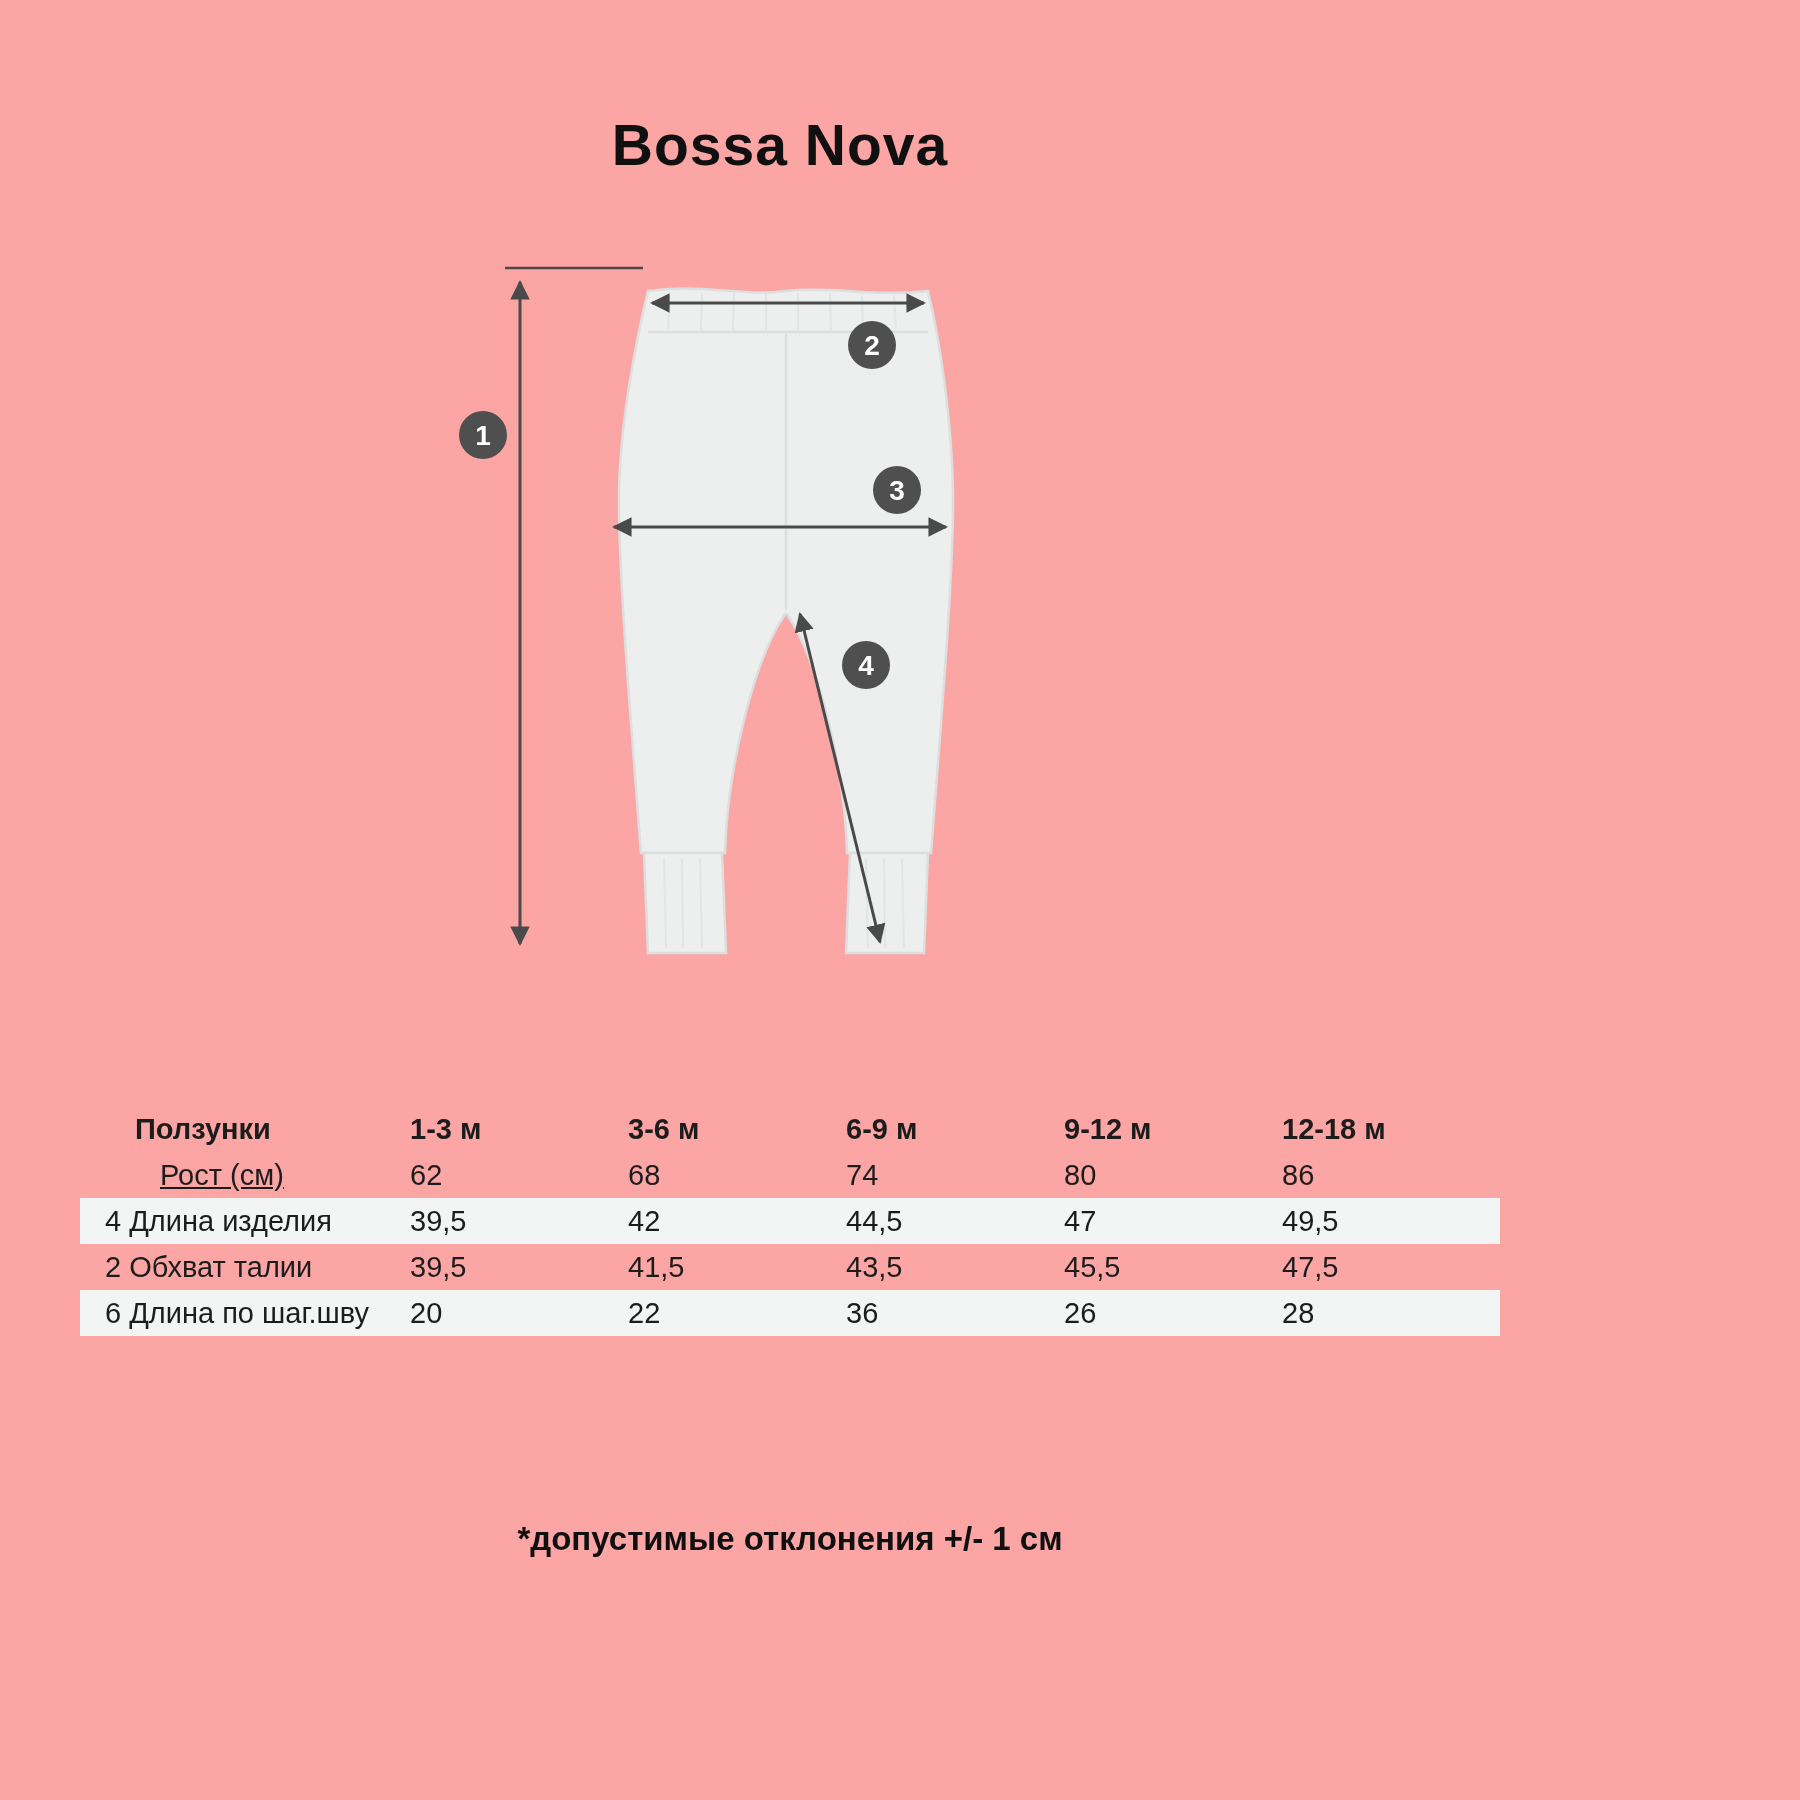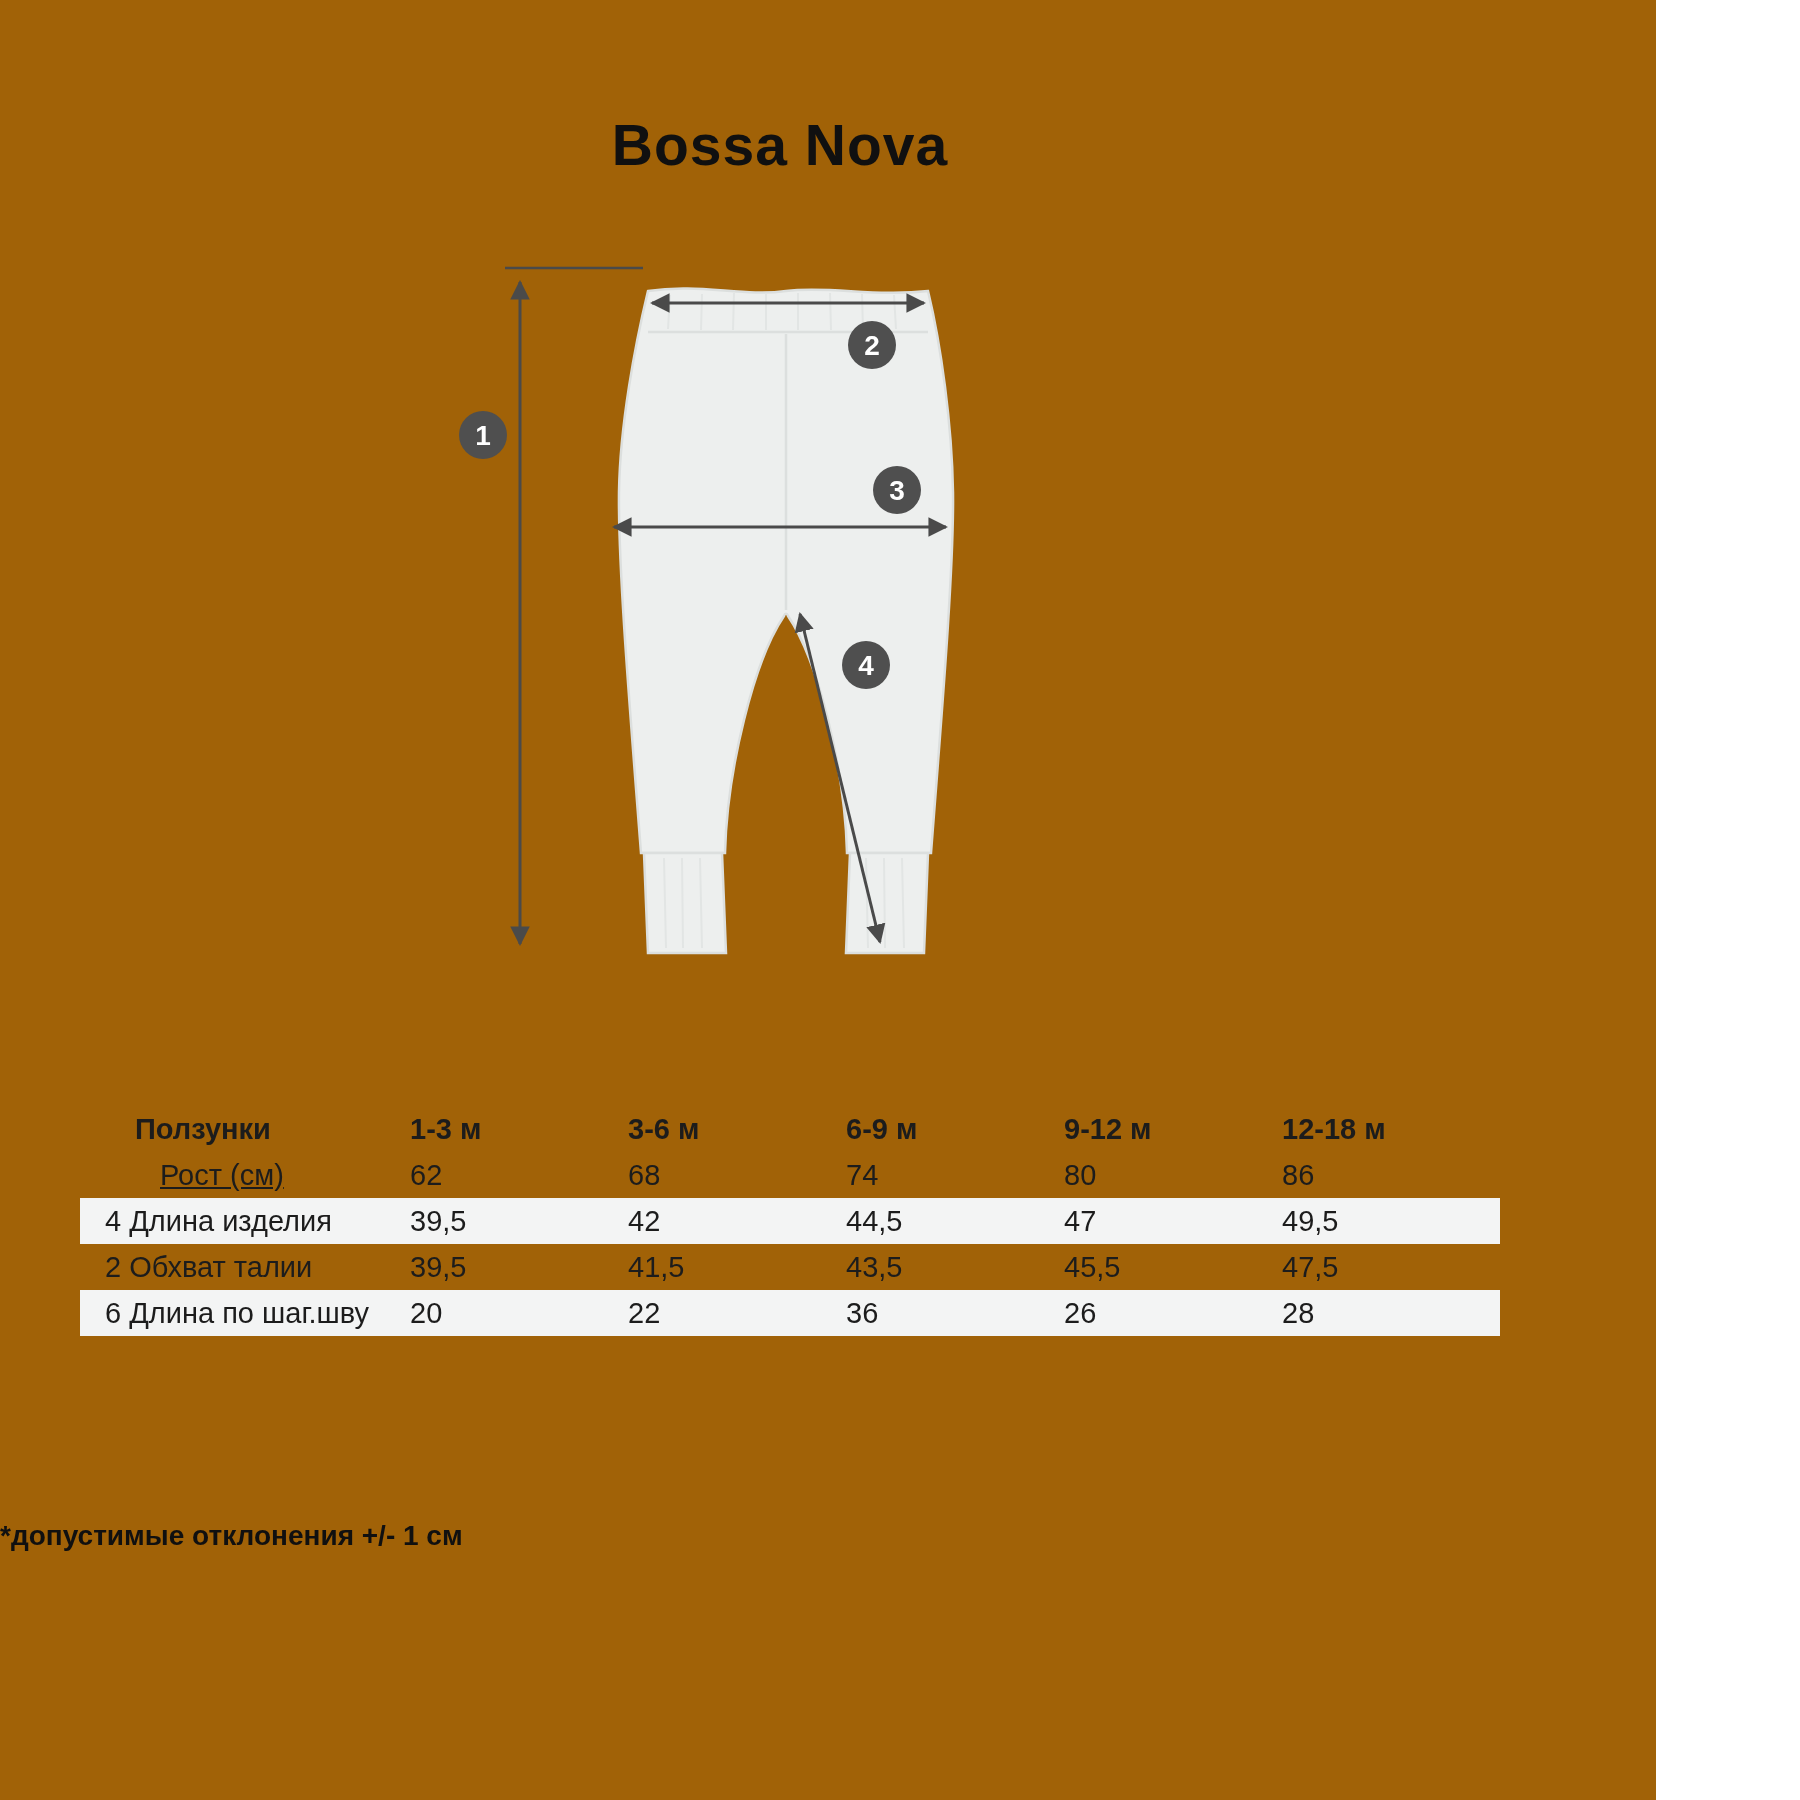--- a/index.html
+++ b/index.html
@@ -1,17 +1,17 @@
 <!DOCTYPE html>
 <html><head>
 <meta charset="utf-8">
 <style>
   html,body { margin:0; padding:0; background:#ffffff; }
   .page {
-    position:relative; width:1656px; height:1800px; background:#a16207; overflow:hidden;
+    position:relative; width:1800px; height:1800px; background:#fca5a5; overflow:hidden;
     font-family:"Liberation Sans","DejaVu Sans",sans-serif; color:#1a1a1a;
   }
   .page-title {
     position:absolute; top:112px; left:0; width:1560px;
     text-align:center; font-size:57px; font-weight:800; letter-spacing:1px; color:#101010;
   }
   .diagram-svg {
     position:absolute; left:440px; top:230px; width:560px; height:760px;
   }
   .size-table {
@@ -23,21 +23,21 @@
   }
   .size-table thead th { font-weight:700; }
   .size-table .lbl { text-align:left; padding-left:25px; }
   .size-table thead .lbl { padding-left:55px; }
   .size-table tbody tr:first-child .lbl { padding-left:80px;text-decoration:underline; }
   .size-table tbody tr:nth-child(even) { background:#f3f4f4; }
   .c-label { width:330px; }
   .c-val { width:218px; }
   .footnote {
     position:absolute; top:1520px; left:0; width:1580px;
-    font-size:28px; font-weight:700; color:#101010;
+    text-align:center; font-size:33px; font-weight:700; color:#101010;
   }
 </style>
 </head>
 <body>
 
 <div class="page">
 
   <div class="page-title">Bossa Nova</div>
 
   <svg class="diagram-svg" viewBox="440 230 560 760" xmlns="http://www.w3.org/2000/svg">

